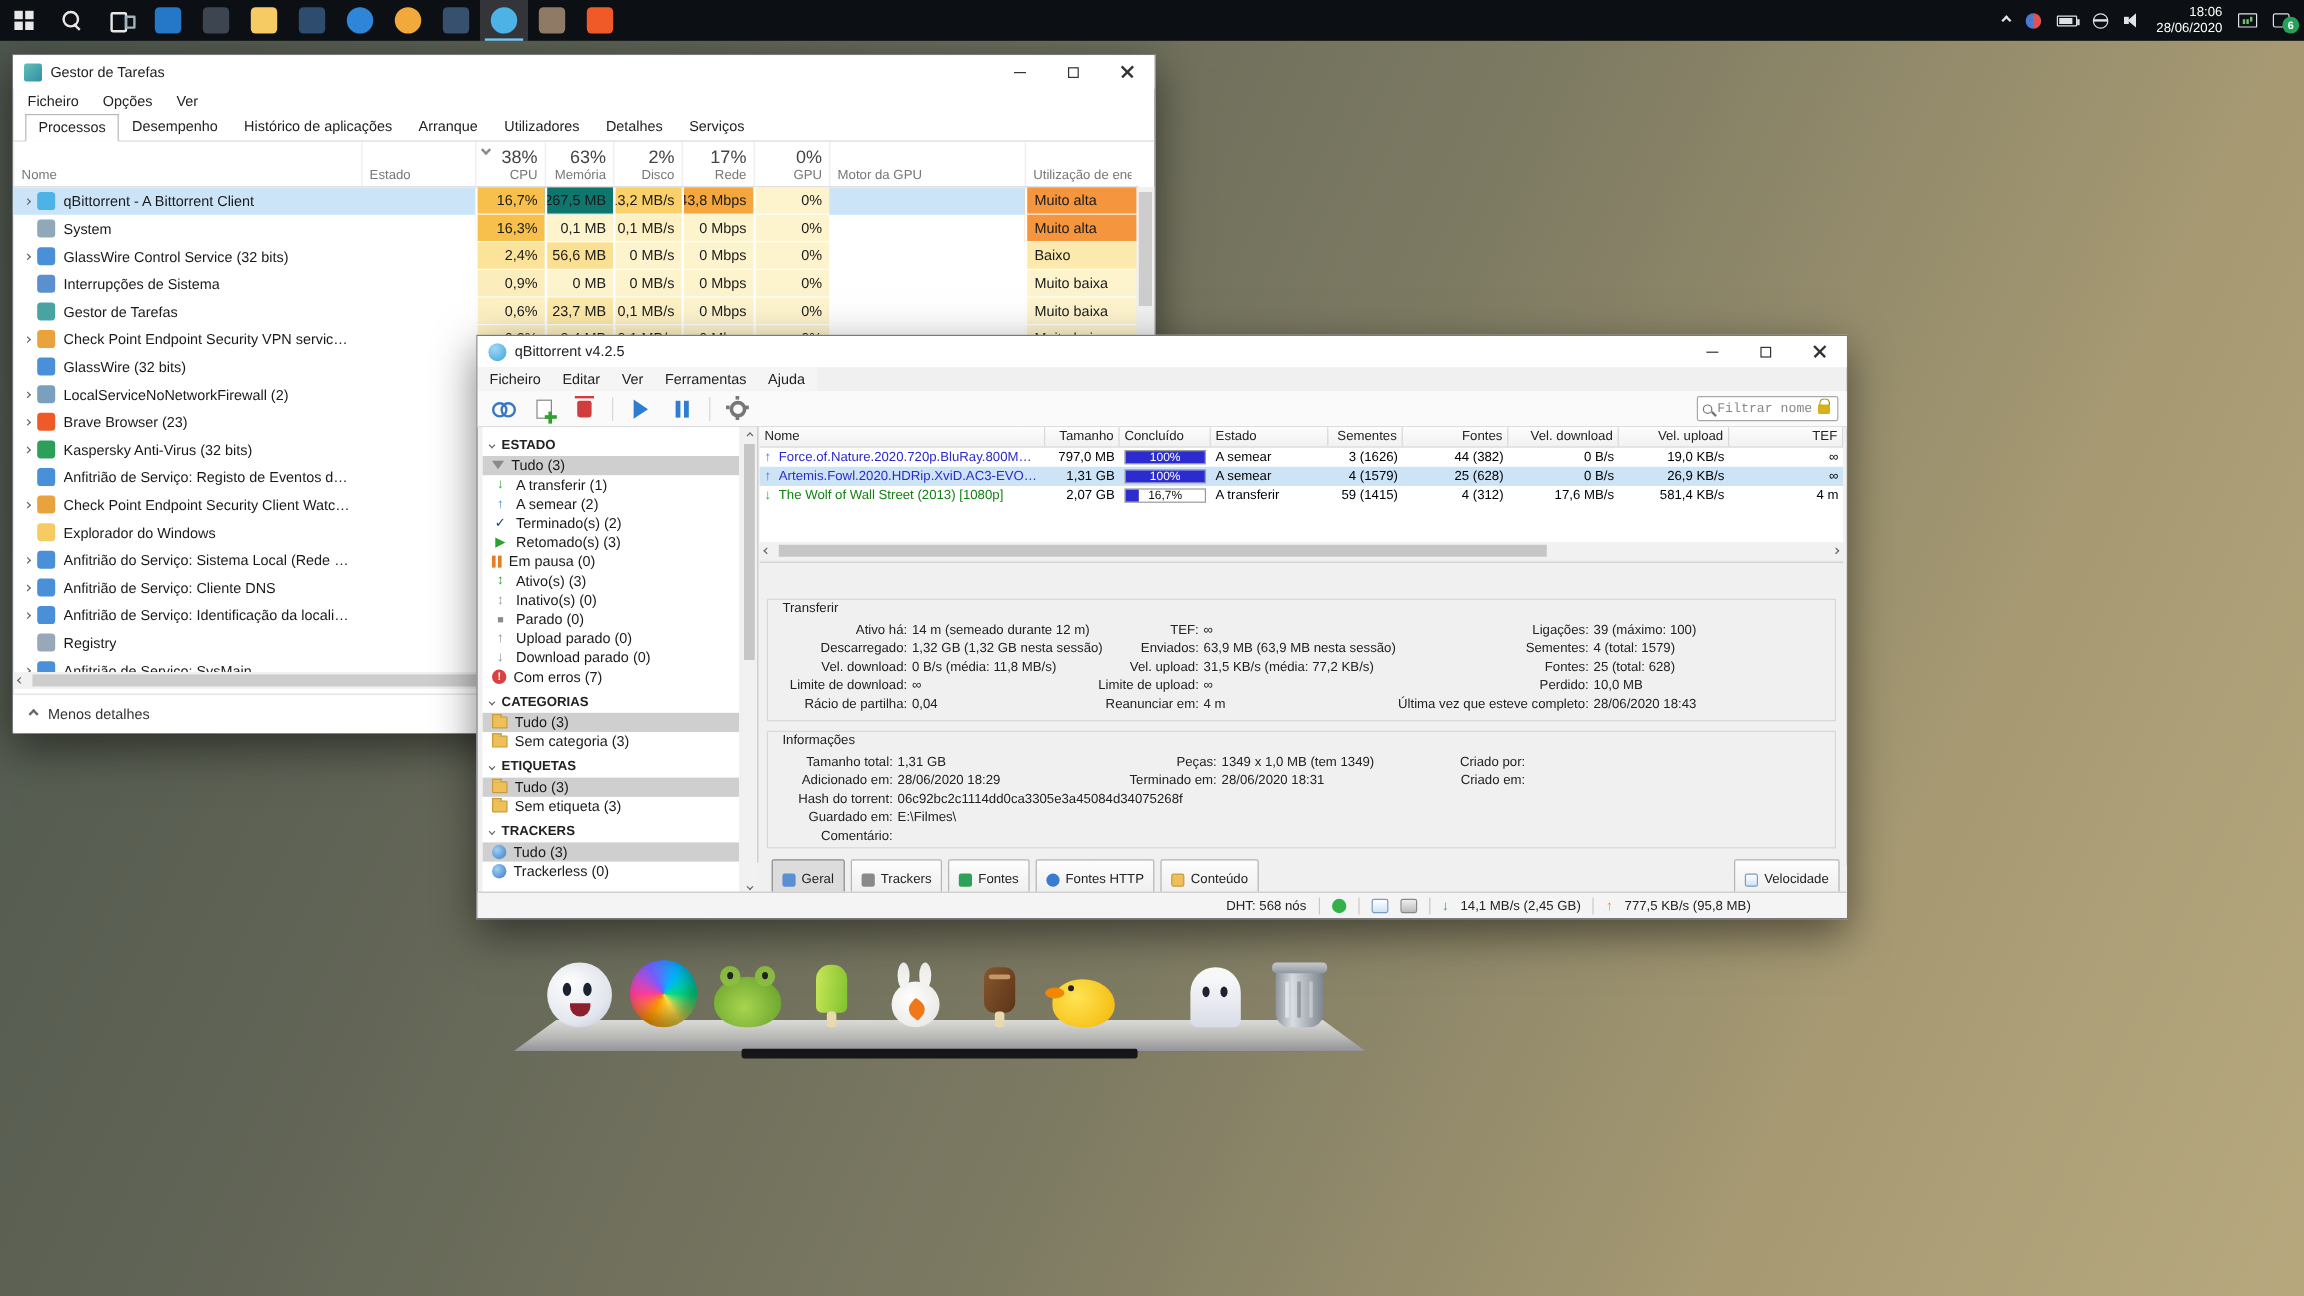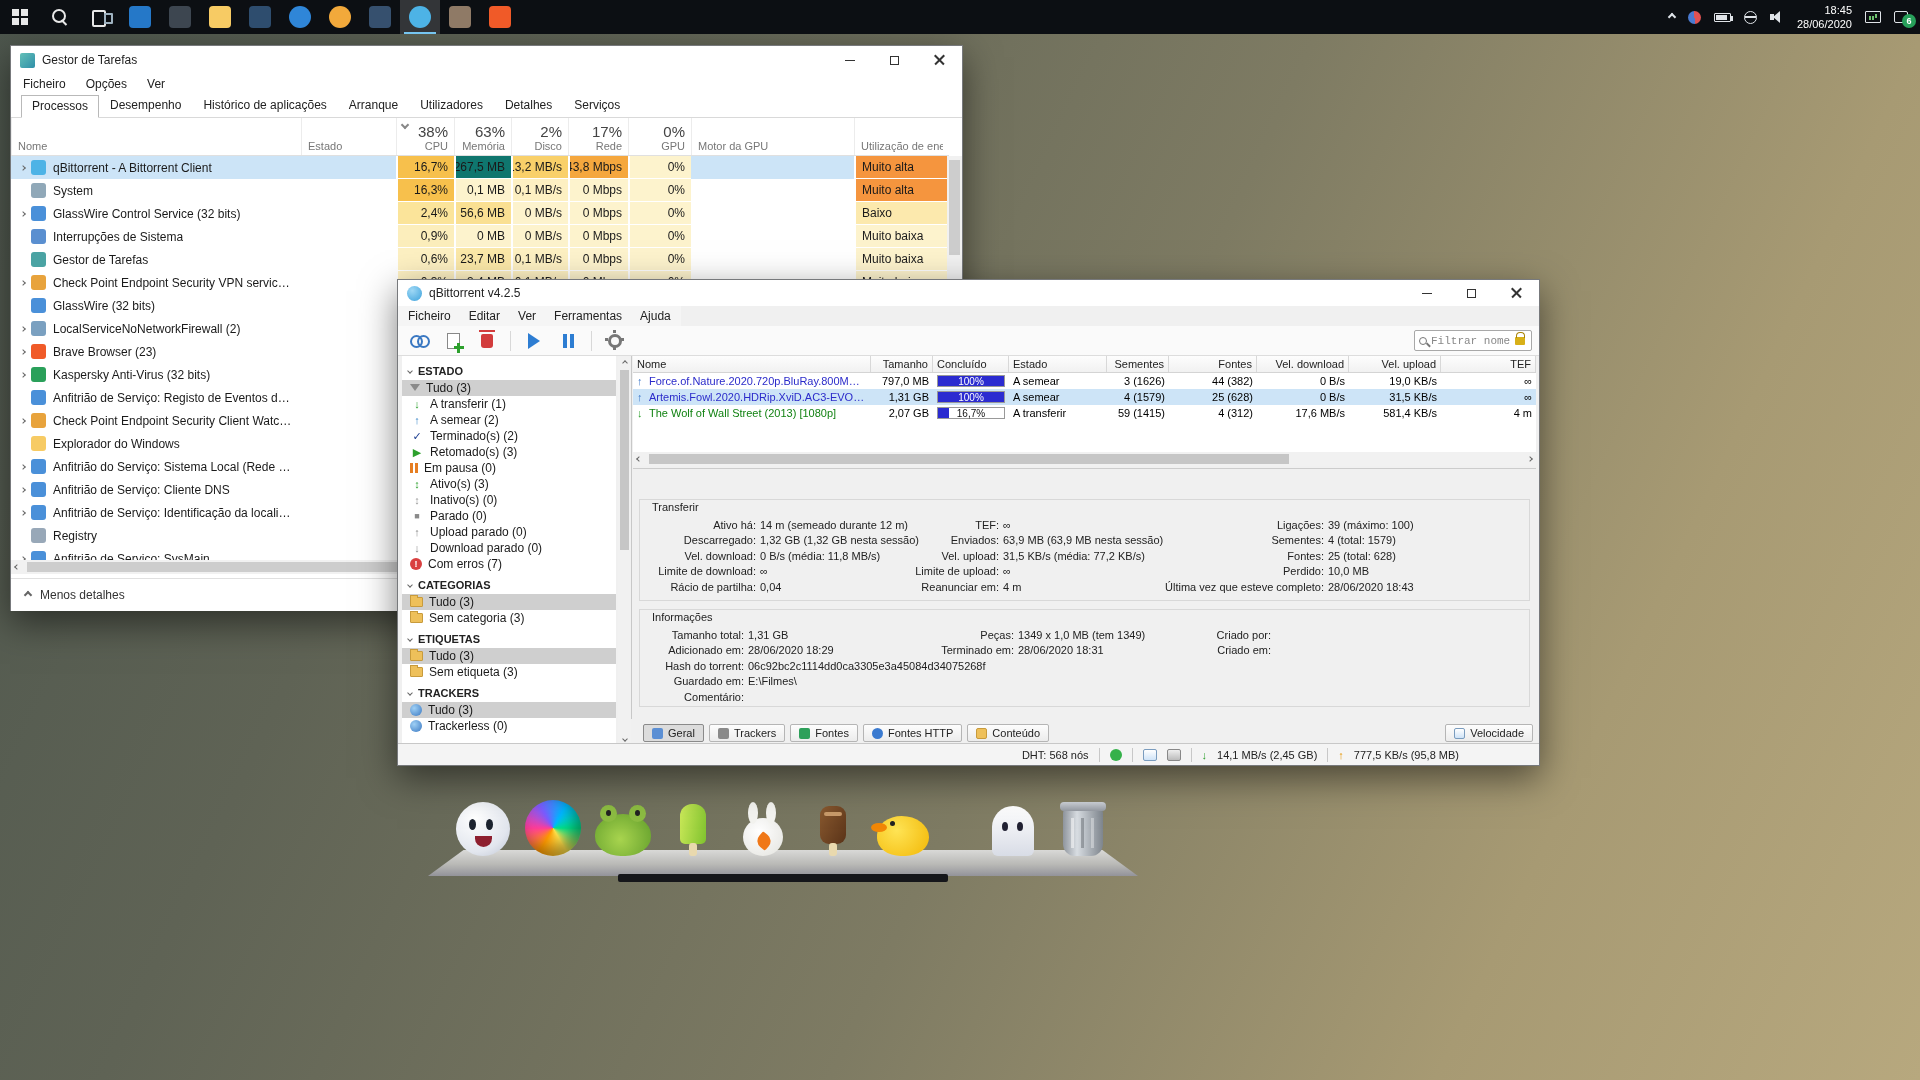--- a/index.html
+++ b/index.html
@@ -177,21 +177,21 @@
   .kv{display:flex;align-items:center;height:15.5px}
   .kv-l{text-align:right;padding-right:4px;flex:none;color:#222}
   .kv-v{white-space:nowrap;color:#222}
   .t1{left:8px}.t2{left:258px}.t3{left:490px}
   .t1 .kv-l{width:112px}.t2 .kv-l{width:105px}.t3 .kv-l{width:198px}
   .i1{left:8px}.i2{left:290px}.i3{left:560px}
   .i1 .kv-l{width:100px}.i2 .kv-l{width:88px}.i3 .kv-l{width:75px}
 
   .qbt-tabsrow{position:absolute;left:235px;right:0;top:441px;height:24px;background:#f0f0f0;display:flex;align-items:center;padding:0 6px 0 10px}
   .qbt-tabs{display:flex;gap:5px}
-  .btab{height:18px;border:1px solid #b5b5b5;background:linear-gradient(#fdfdfd,#ececec);border-radius:2px;padding:0 8px;
+  .btab{height:18px;border:1px solid #b5b5b5;background:linear-gradient(#fdfdfd,#ececec);border-radius:2px;padding:16px 8px;
     font-size:11px;display:flex;align-items:center;gap:5px;color:#222;white-space:nowrap}
   .btab.active{background:#dcdcdc;border-color:#8a8a8a}
   .btab.vel{margin-left:auto}
   .btab-ico{width:11px;height:11px;border-radius:2px;flex:none}
   .bi-general{background:#5b8fd4}.bi-trackers{background:#8a8a8a}.bi-peers{background:#2da05a}
   .bi-http-sources{background:#3a7ad0;border-radius:50%}.bi-content{background:#eec05a;border:1px solid #c89b3c}
   .bi-speed{background:linear-gradient(#fff,#cfe3f7);border:1px solid #7a9cbe}
 
   .qbt-status{position:absolute;left:0;right:0;bottom:0;height:22px;background:#f4f4f4;border-top:1px solid #c8c8c8;
     display:flex;align-items:center;justify-content:flex-end;gap:10px;font-size:11px;color:#222;padding-right:80px}
@@ -284,21 +284,21 @@
           <span class="tb-ico" style="background: rgb(240, 90, 40);"></span>
         </div>
       </div>
     <div class="tb-right">
       <span class="chev up lt"></span>
       <span class="ti ti-gw"></span>
       <span class="ti ti-batt"></span>
       <span class="ti ti-net"></span>
       <span class="ti ti-vol"></span>
       <div class="clock">
-        <div>18:45</div>
+        <div>18:06</div>
         <div>28/06/2020</div>
       </div>
       <span class="ti ti-mon"></span>
       <span class="notif">
         <span class="ti-notif"></span>
         <span class="badge">6</span>
       </span>
     </div>
   </div>
 
@@ -870,21 +870,21 @@
             <div class="qc qc-progress">
               <span class="pbar">
                 <span class="pfill" style="width: 100%;"></span>
                 <span class="plabel">100%</span>
               </span>
             </div>
             <div class="qc qc-estado">A semear</div>
             <div class="qc qc-seeds num">4 (1579)</div>
             <div class="qc qc-peers num">25 (628)</div>
             <div class="qc qc-dl num">0 B/s</div>
-            <div class="qc qc-ul num">31,5 KB/s</div>
+            <div class="qc qc-ul num">26,9 KB/s</div>
             <div class="qc qc-eta num">∞</div>
           </div>
           <div class="qrow">
             <div class="qc qc-name">
               <span class="tstate" style="color: rgb(45, 160, 45);">↓</span>
               <span class="tname" style="color: rgb(18, 130, 18);">The Wolf of Wall Street (2013) [1080p]</span>
             </div>
             <div class="qc qc-size num">2,07 GB</div>
             <div class="qc qc-progress">
               <span class="pbar">

